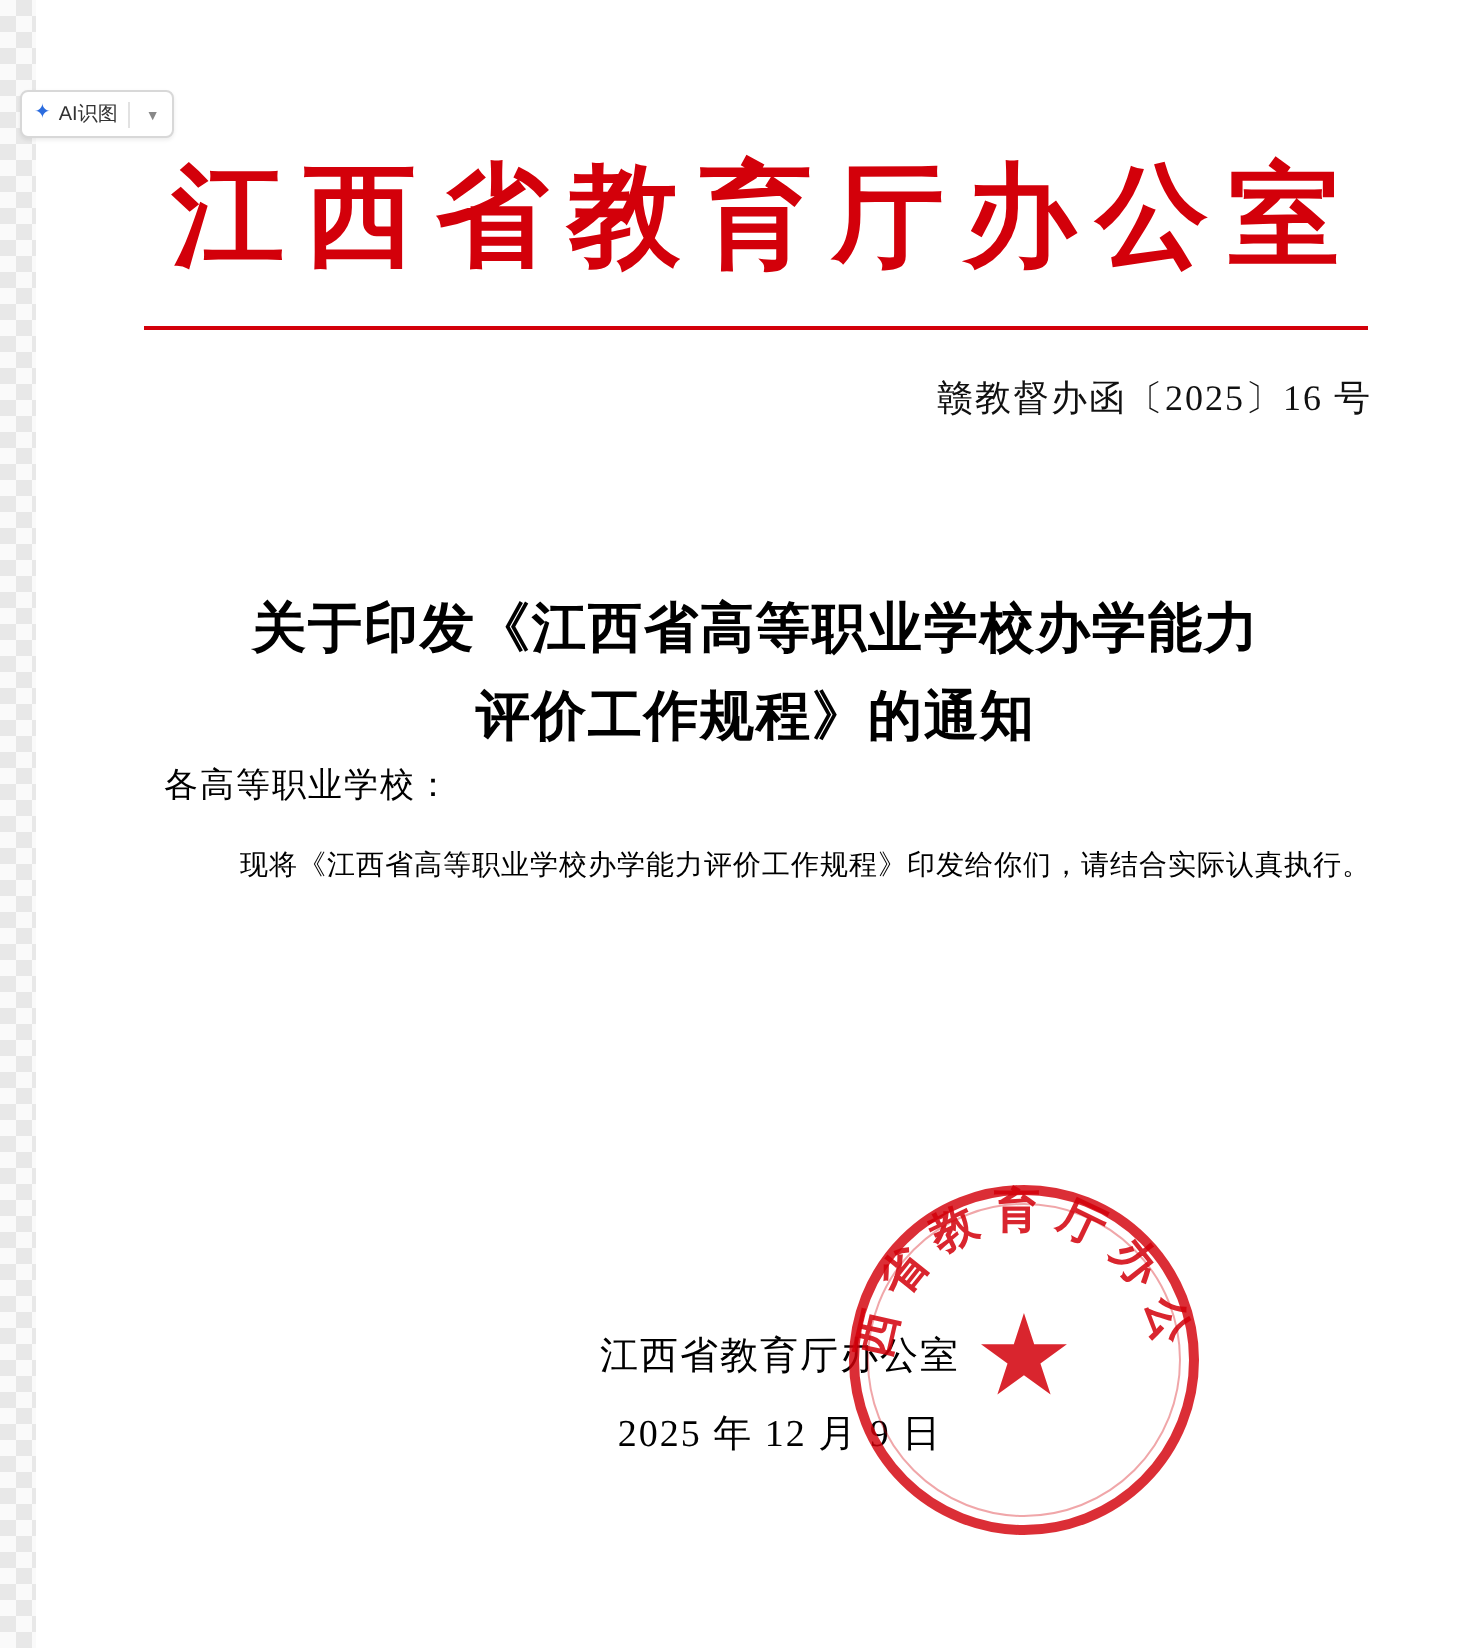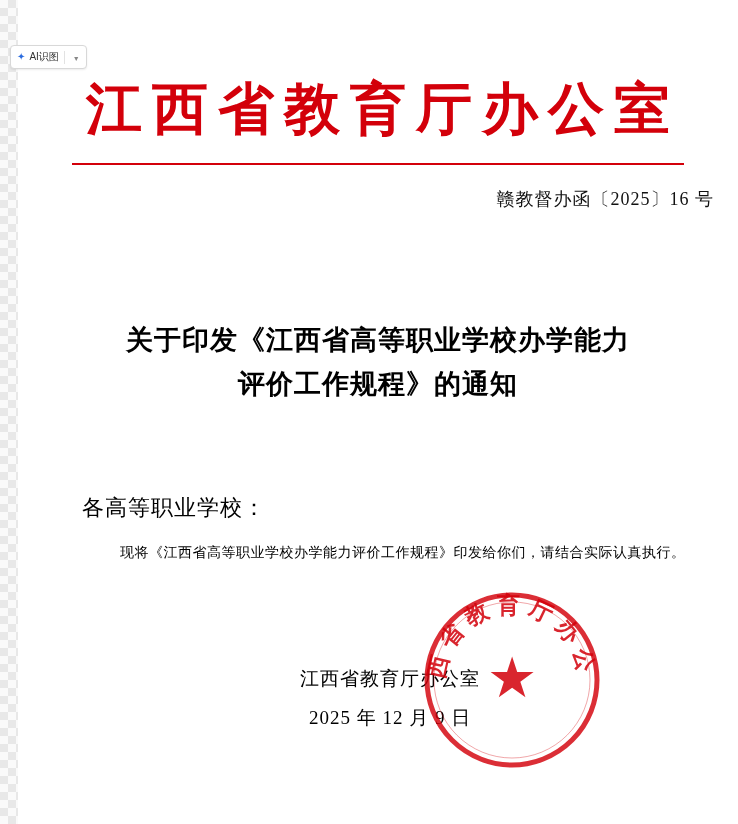--- a/index.html
+++ b/index.html
@@ -94,43 +94,42 @@
   #red-rule {
     margin: 20px auto 0 auto;
     width: 612px;
     height: 2px;
     background: #d3000a;
   }
 
   #doc-number {
     margin-top: 22px;
     text-align: right;
-    padding-right: 24px;
+    padding-right: 52px;
     font-size: 18px;
     color: #111;
     letter-spacing: 1px;
   }
 
   #title {
-    margin-top: 108px;
+    margin-top: 82px;
     text-align: center;
     font-size: 27px;
     font-weight: bold;
     color: #000;
     line-height: 1.62;
     letter-spacing: 1px;
   }
   #title .line {
     display: block;
   }
 
   #recipient {
-    margin-top: 86px;
     padding-left: 64px;
-    font-size: 22px;
+    font-size: 17px;
     color: #000;
     letter-spacing: 1px;
   }
 
   #body-text {
     margin-top: 16px;
     padding: 0 52px 0 64px;
     font-size: 14px;
     color: #000;
     line-height: 2.0;

